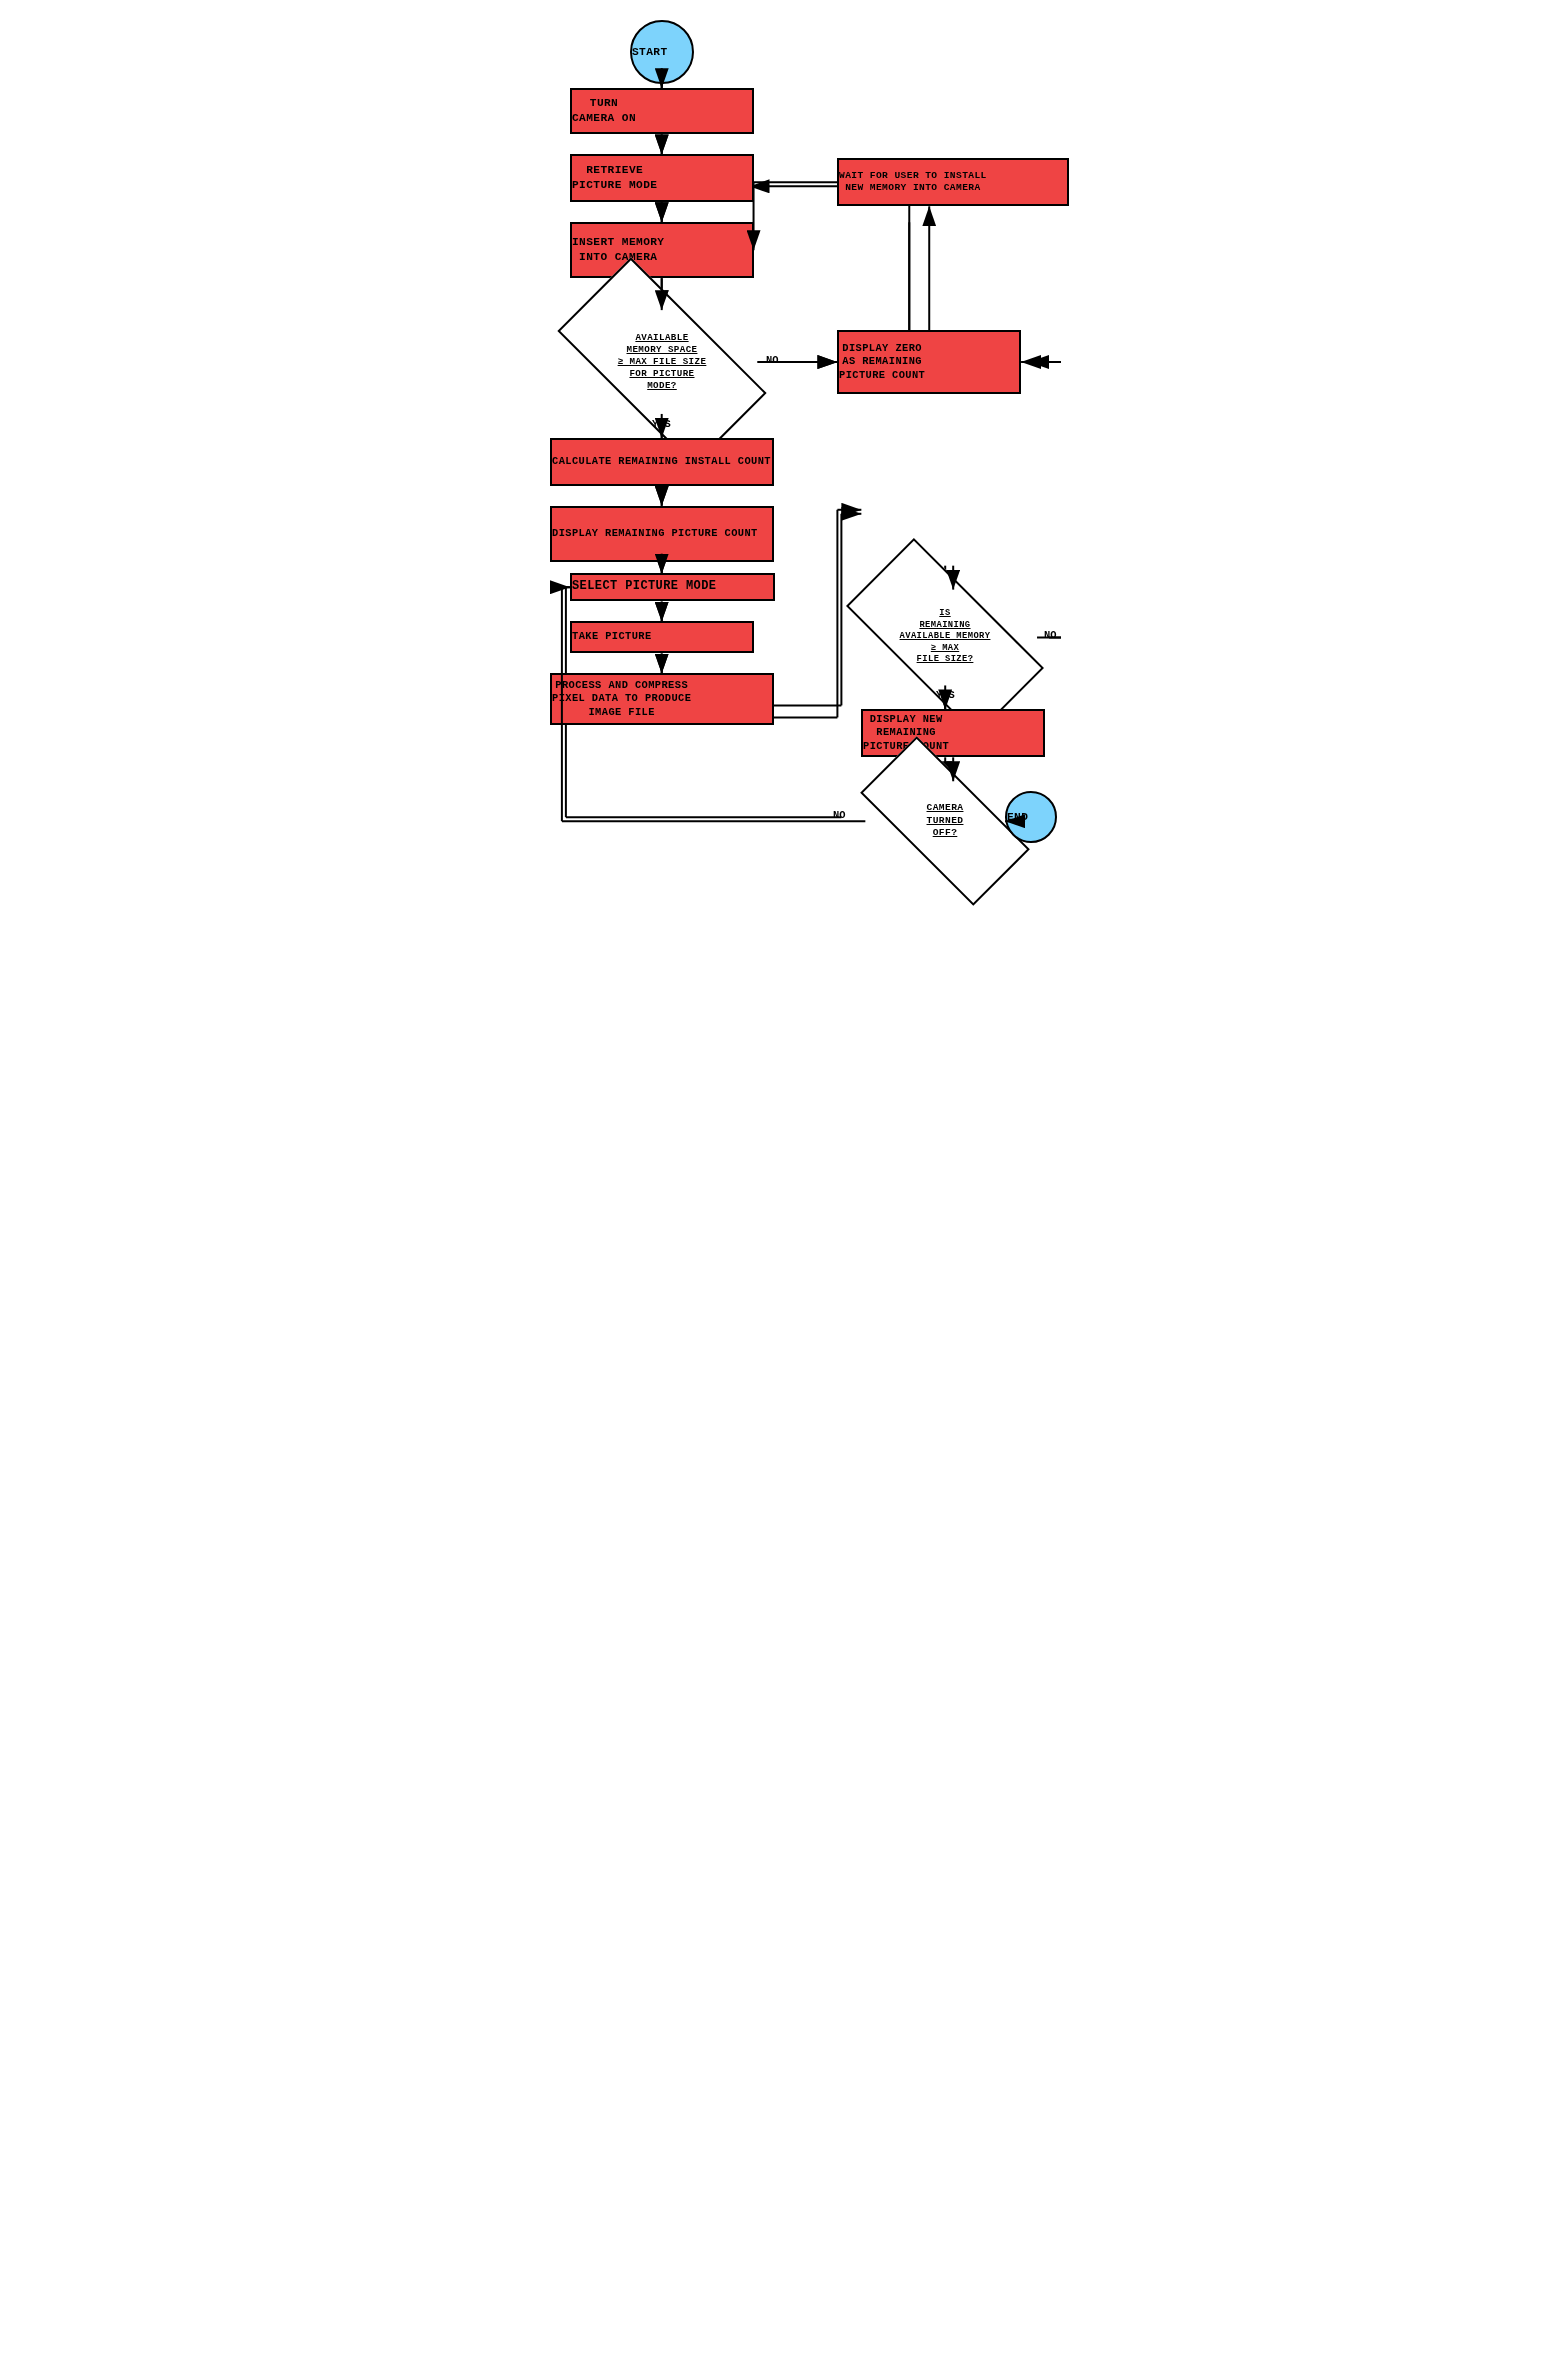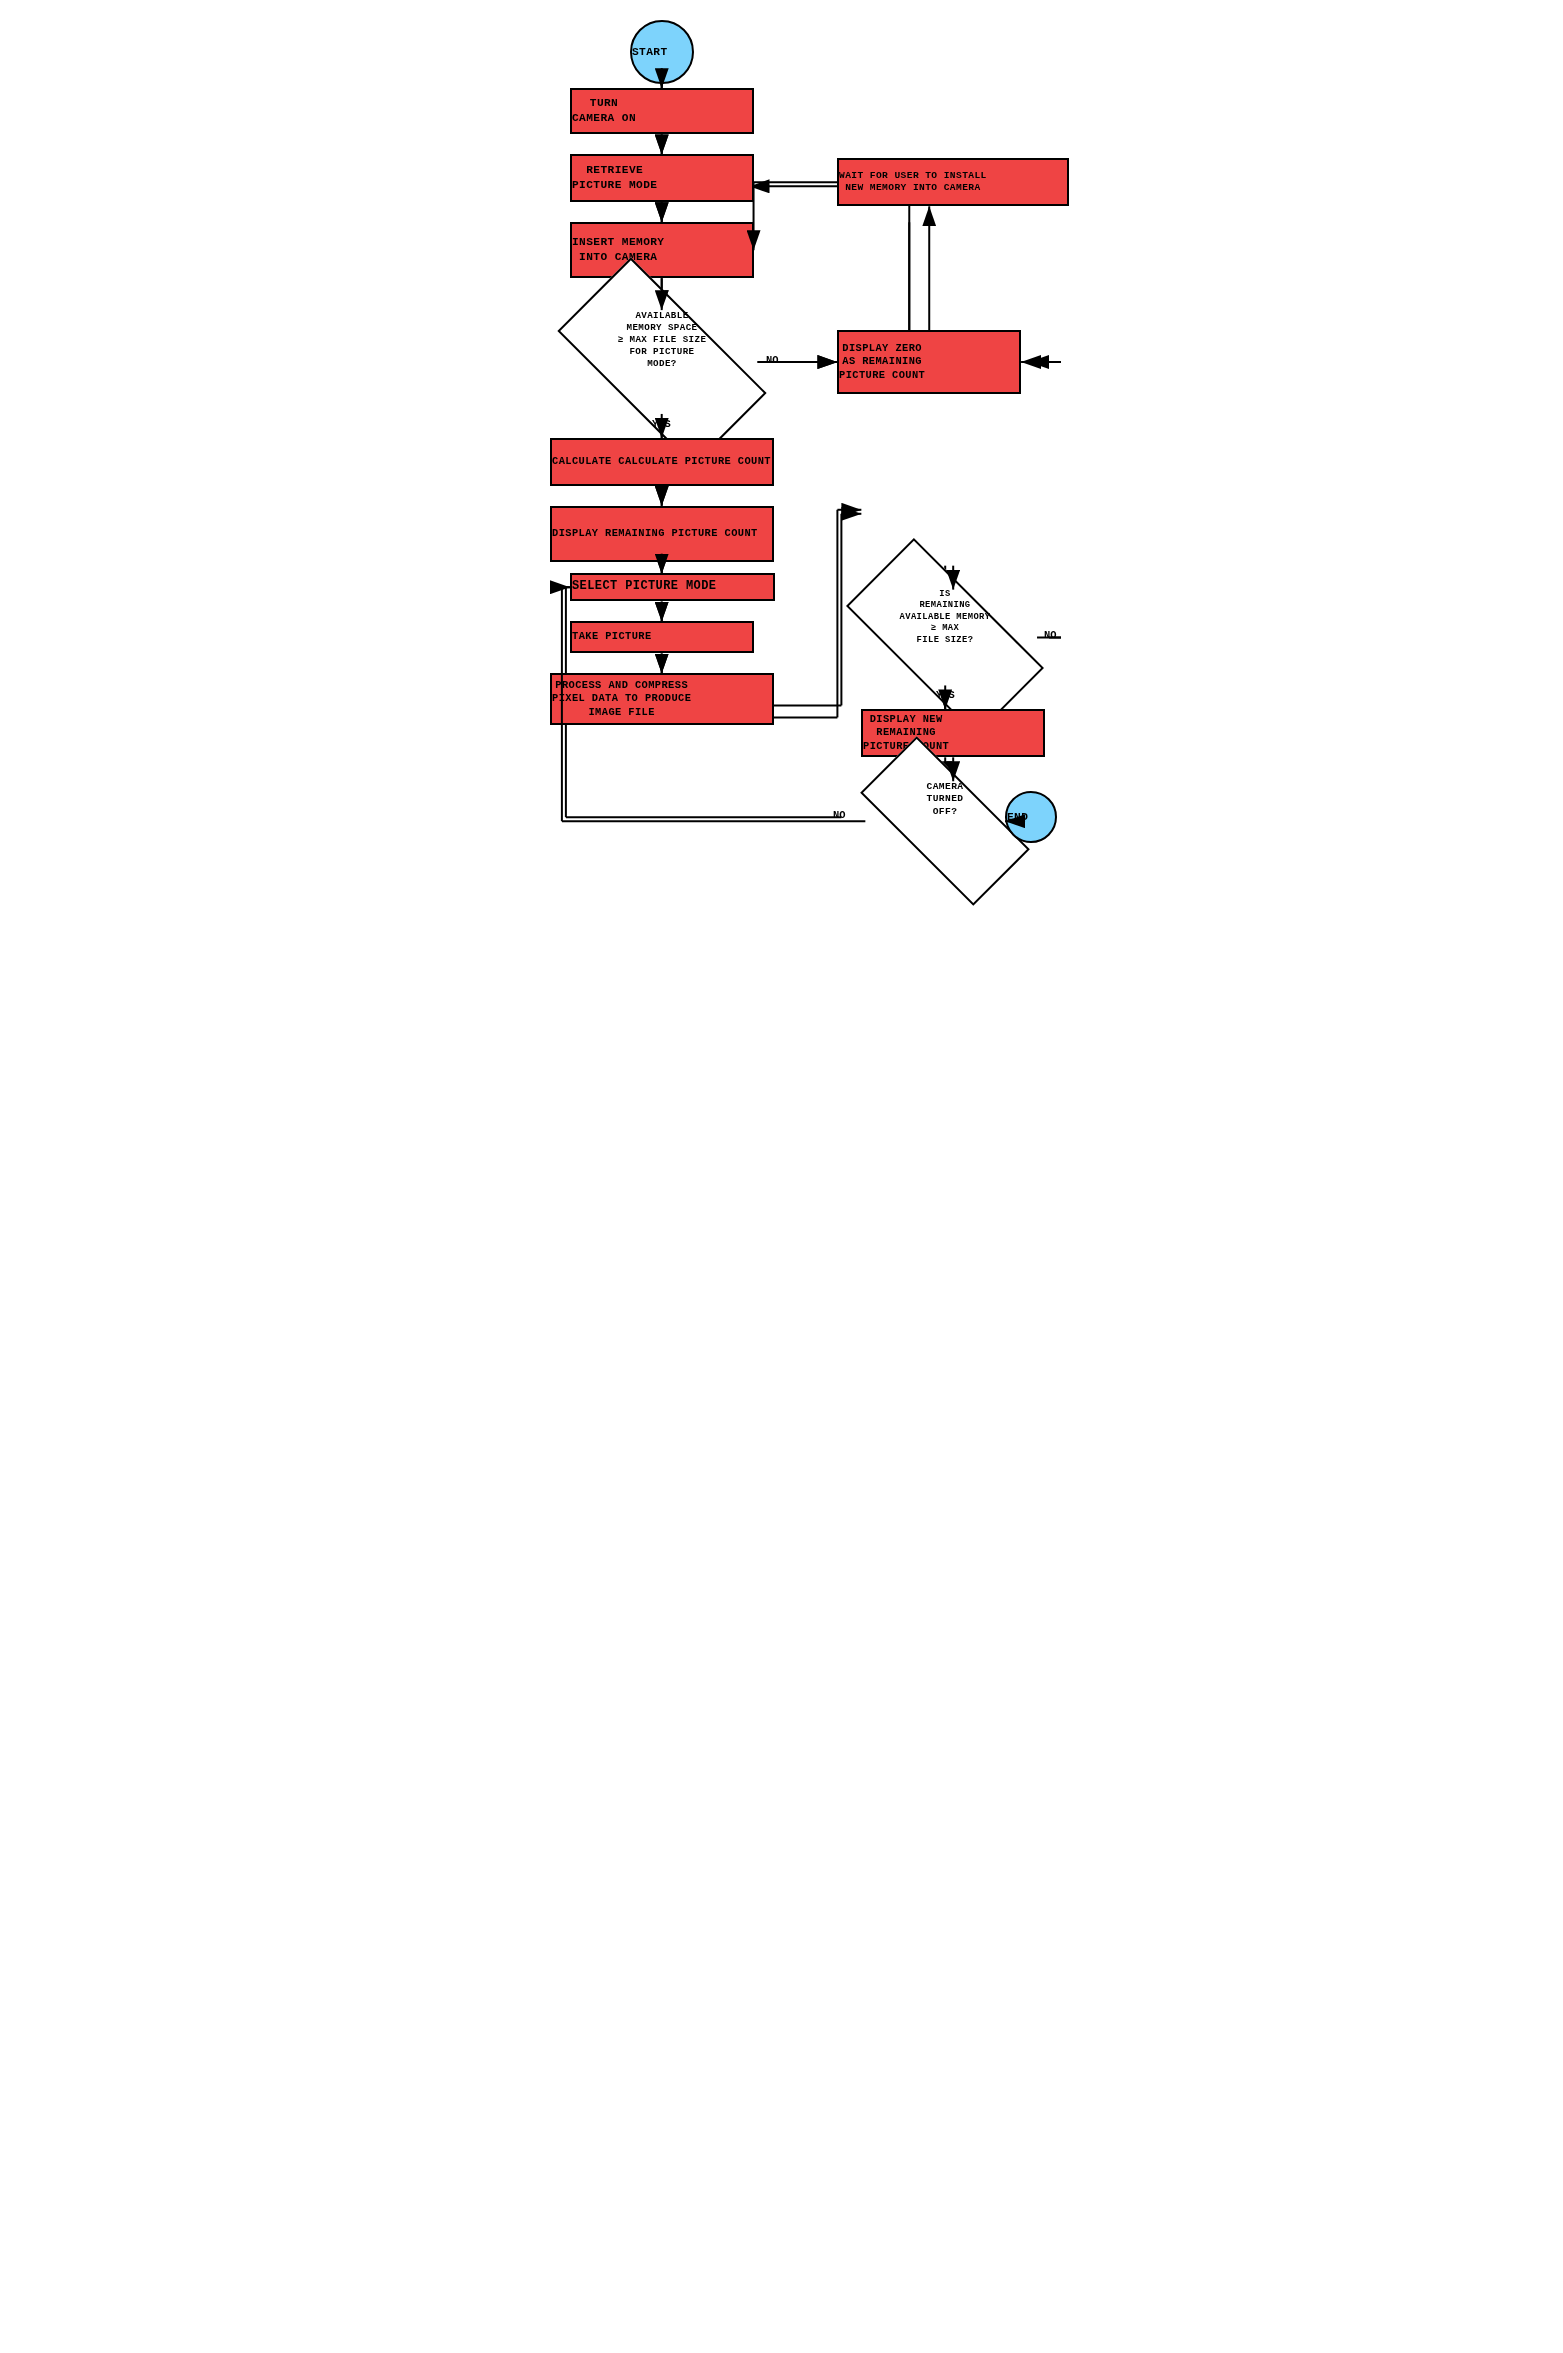--- a/index.html
+++ b/index.html
@@ -42,28 +42,29 @@
       justify-content: flex-start;
       text-align: center;
       font-size: 11.2px;
       font-weight: bold;
       font-family: Liberation Mono, monospace;
       letter-spacing: 0.4px;
     }
     .diamond {
       position: absolute;
       display: flex;
-      align-items: flex-start;
+      align-items: center;
       justify-content: center;
       text-align: center;
       font-size: 10.4px;
       font-weight: bold;
       font-family: 'Courier New', Courier, monospace;
       letter-spacing: 0.4px;
       line-height: 1.3;
+      text-decoration: underline;
     }
     .diamond-inner {
       width: 100%;
       height: 100%;
       background: #fff;
       transform: rotate(45deg);
       border: 2.4px solid #000;
       position: absolute;
       top: 0; left: 0;
     }
@@ -181,21 +182,21 @@
 
   <div class="label" style="left:264px;top:338px;">NO</div>
 
   <div class="box" style="width:184px;left:335px;top:314px;height:64px;font-size:10.4px;">
     <span style="white-space:pre;text-align:center;">DISPLAY ZERO
 AS REMAINING
 PICTURE COUNT</span>
   </div>
 
   <div class="box" style="width:224px;left:48px;top:422px;height:48px;font-size:10.4px;">
-    <span>CALCULATE CALCULATE PICTURE COUNT</span>
+    <span>CALCULATE REMAINING INSTALL COUNT</span>
   </div>
 
   <div class="box" style="width:224px;left:48px;top:490px;height:56px;font-size:10.4px;">
     <span>DISPLAY REMAINING PICTURE COUNT</span>
   </div>
 
   <div class="box" style="width:205px;left:68px;top:557px;height:28px;font-size:12px;">
     <span>SELECT PICTURE MODE</span>
   </div>
 

